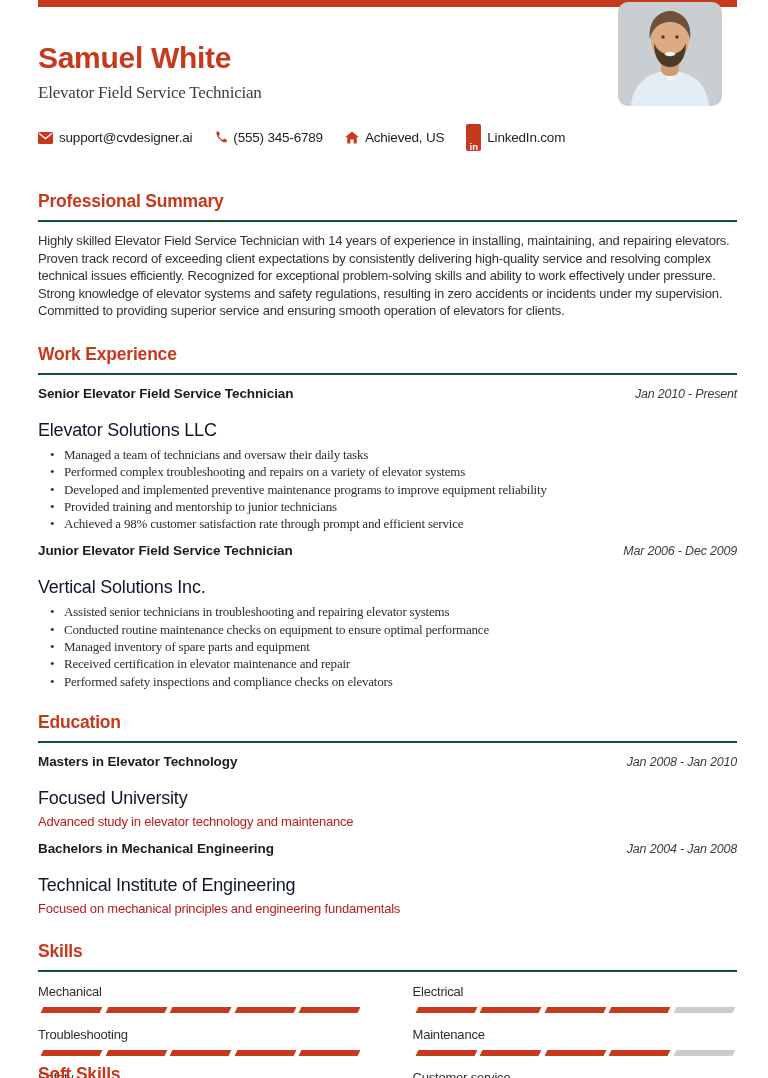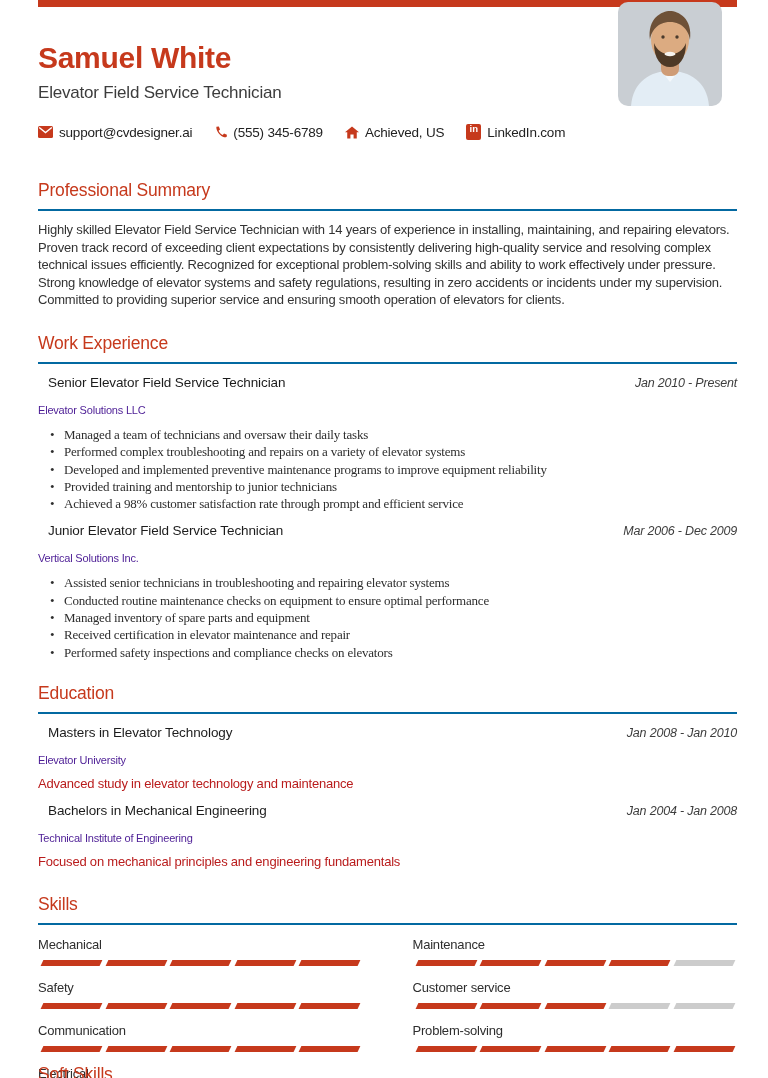--- a/index.html
+++ b/index.html
@@ -9,42 +9,42 @@
     position:relative; width:768px; height:1078px; overflow:hidden;
     background:#fff; font-family:"Liberation Sans", sans-serif;
     color:#333; letter-spacing:-0.2px;
   }
   .content { padding:0 31px 0 38px; }
   .topbar { position:absolute; top:0; left:38px; right:31px; height:7px; background:var(--accent); }
 
   
   .header { position:relative; padding-top:40px; }
   .name { font-size:30px; line-height:36px; font-weight:700; color:var(--accent); letter-spacing:-0.3px; }
-  .cand-title { margin-top:6px; font-size:17px; line-height:22px; color:#3c3c3c; }
+  .cand-title { margin-top:6px; font-size:17px; line-height:22px; color:#3c3c3c;font-family:Liberation Serif, serif; }
   .contacts { margin-top:20px; display:flex; align-items:center; gap:22px; font-size:13.5px; color:#222; }
   .contact { display:flex; align-items:center; gap:6px; white-space:nowrap; }
   .cicon { display:inline-flex; align-items:center; justify-content:center; color:var(--accent); }
-  .li-box { width:15px; height:16px; background:var(--accent); border-radius:2px; display:inline-flex; align-items:flex-start; justify-content:center; }
+  .li-box { width:15px; height:27px; background:var(--accent); border-radius:2px; display:inline-flex; align-items:flex-end; justify-content:center; }
   .li-box span { color:#fff; font-size:9.5px; font-weight:700; letter-spacing:0; line-height:1; }
   .photo { position:absolute; top:2px; right:15px; width:104px; height:104px; border-radius:10px; overflow:hidden; }
 
   
   .sec-heading {
-    font-size:17.5px; line-height:20px; font-weight:400; color:var(--accent);
-    padding-bottom:9px; border-bottom:2px solid #0369a1;
+    font-size:17.5px; line-height:20px; font-weight:700; color:var(--accent);
+    padding-bottom:9px; border-bottom:2px solid #14532d;
   }
   .summary-sec { margin-top:40px; }
   .summary-text { margin-top:10px; font-size:13px; line-height:17.6px; color:#333; }
 
   .work-sec { margin-top:24px; }
   .entry { margin-top:11px; }
   .entry-head { display:flex; justify-content:space-between; align-items:baseline; }
-  .entry-title { font-size:13.5px; line-height:16px; font-weight:400; color:#1c1c1c; letter-spacing:-0.1px;margin-left:10px; }
+  .entry-title { font-size:13.5px; line-height:16px; font-weight:700; color:#1c1c1c; letter-spacing:-0.1px; }
   .entry-dates { font-size:12.5px; font-style:italic; color:#3d3d3d; white-space:nowrap; }
-  .entry-sub { margin-top:11px; font-size:11px; line-height:16px; color:#4c1d95; }
+  .entry-sub { margin-top:20px; font-size:18px; line-height:16px; color:#0f172a; }
   .bullets { margin:8px 0 0 0; padding-left:12px; list-style:none; }
   .bullets li { position:relative; padding-left:14px; font-size:13px; line-height:17.3px; color:#2e2e2e;font-family:Liberation Serif, serif; }
   .bullets li::before { content:"\2022"; position:absolute; left:0; top:0; color:#2e2e2e; }
 
   .edu-sec { margin-top:22px; }
   .edu-desc { margin-top:8px; font-size:13px; line-height:16px; color:#b91c1c; }
 
   .skills-sec { margin-top:24px; }
   .skills-grid {
     margin-top:12px; display:grid; grid-template-columns:1fr 1fr;
@@ -160,39 +160,49 @@
     </div>
 
     <div class="edu-sec">
       <div class="sec-heading">Education</div>
 
       <div class="entry">
         <div class="entry-head">
           <span class="entry-title">Masters in Elevator Technology</span>
           <span class="entry-dates">Jan 2008 - Jan 2010</span>
         </div>
-        <div class="entry-sub">Elevator University</div>
+        <div class="entry-sub">Focused University</div>
         <div class="edu-desc">Advanced study in elevator technology and maintenance</div>
       </div>
 
       <div class="entry">
         <div class="entry-head">
           <span class="entry-title">Bachelors in Mechanical Engineering</span>
           <span class="entry-dates">Jan 2004 - Jan 2008</span>
         </div>
         <div class="entry-sub">Technical Institute of Engineering</div>
         <div class="edu-desc">Focused on mechanical principles and engineering fundamentals</div>
       </div>
     </div>
 
     <div class="skills-sec">
       <div class="sec-heading">Skills</div>
       <div class="skills-grid">
         <div class="skill">
           <div class="skill-name">Mechanical</div>
+          <div class="skill-bar">
+              <div class="seg fill"></div>
+              <div class="seg fill"></div>
+              <div class="seg fill"></div>
+              <div class="seg fill"></div>
+              <div class="seg fill"></div>
+            </div>
+        </div>
+        <div class="skill">
+          <div class="skill-name">Troubleshooting</div>
           <div class="skill-bar">
               <div class="seg fill"></div>
               <div class="seg fill"></div>
               <div class="seg fill"></div>
               <div class="seg fill"></div>
               <div class="seg fill"></div>
             </div>
         </div>
         <div class="skill">
           <div class="skill-name">Safety</div>

